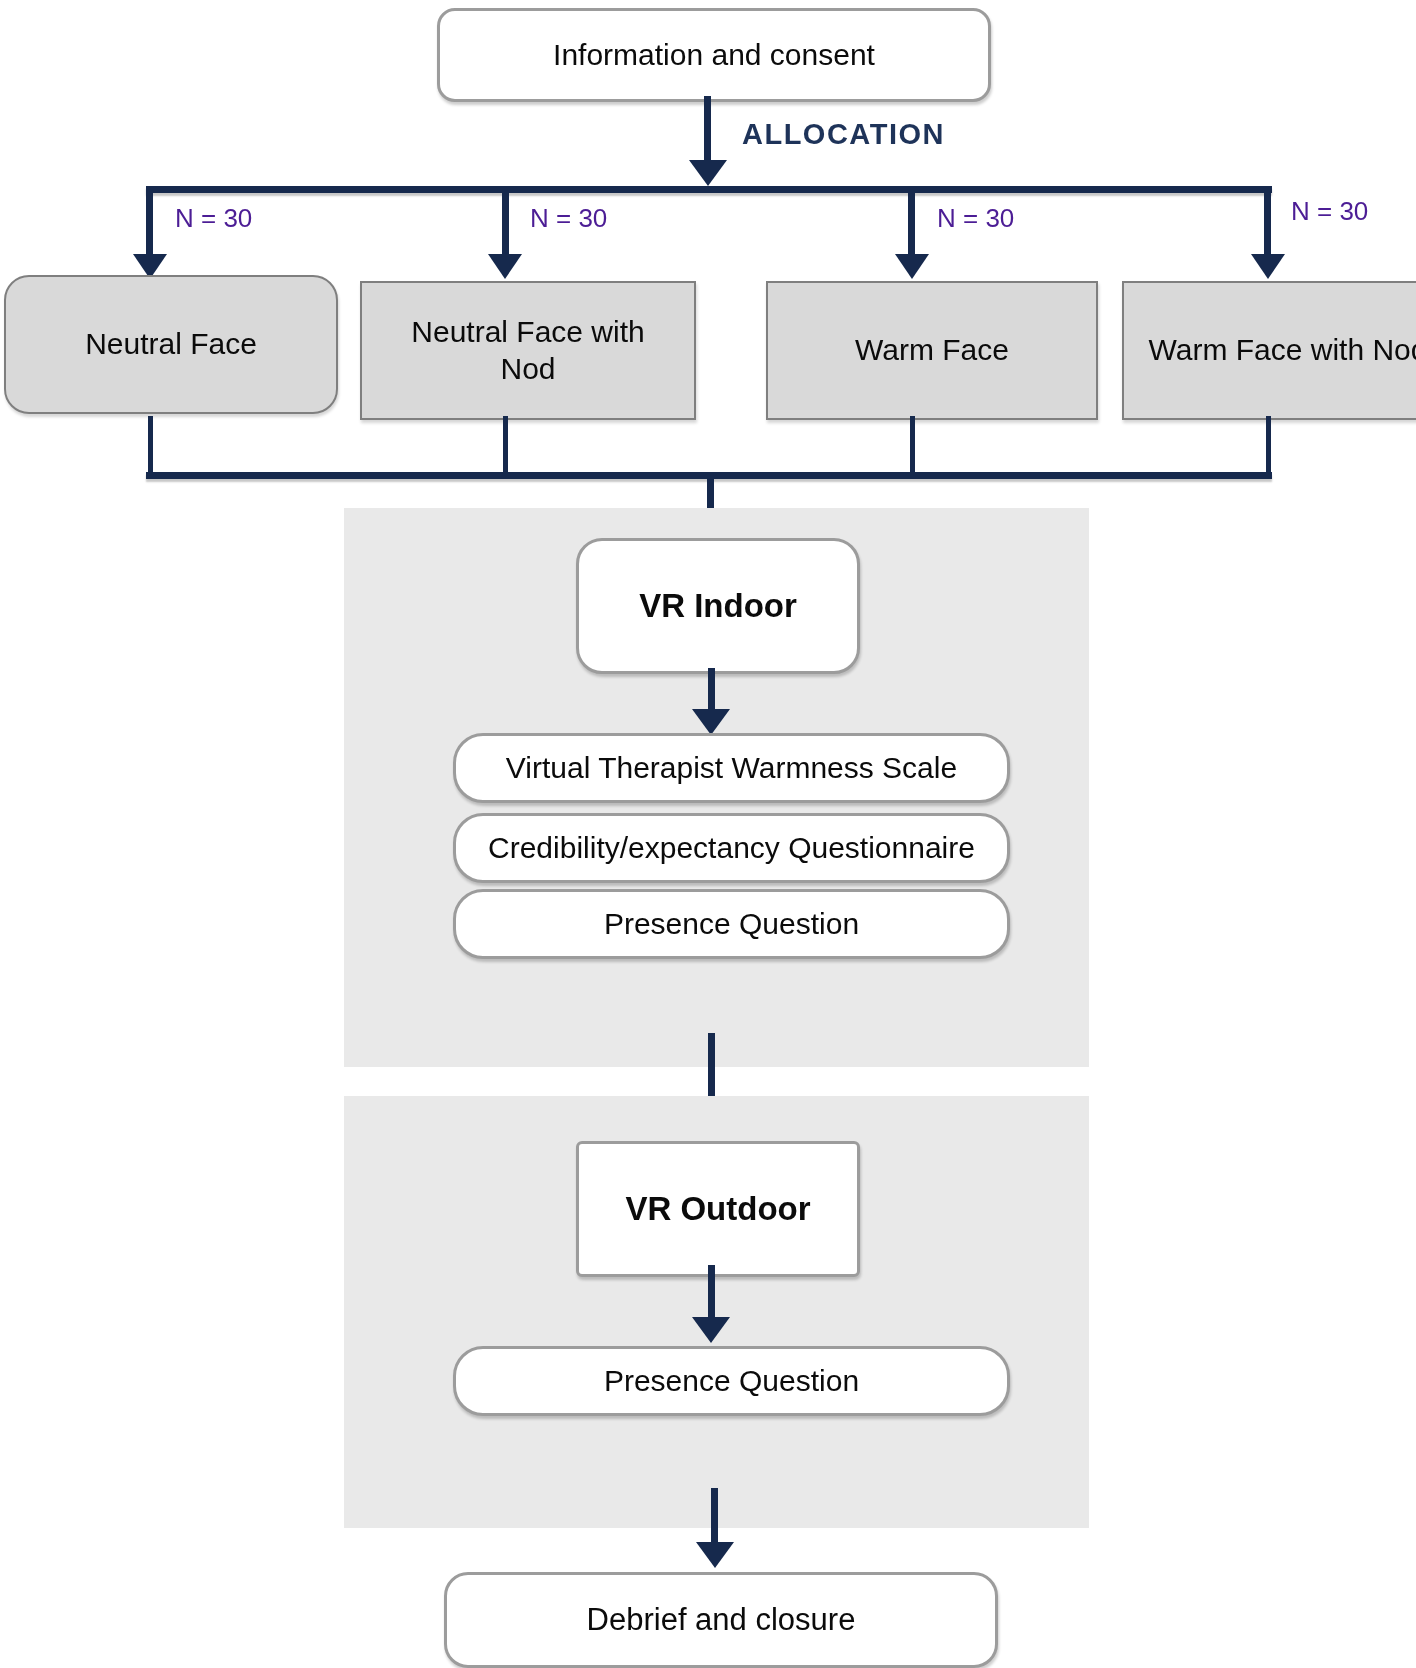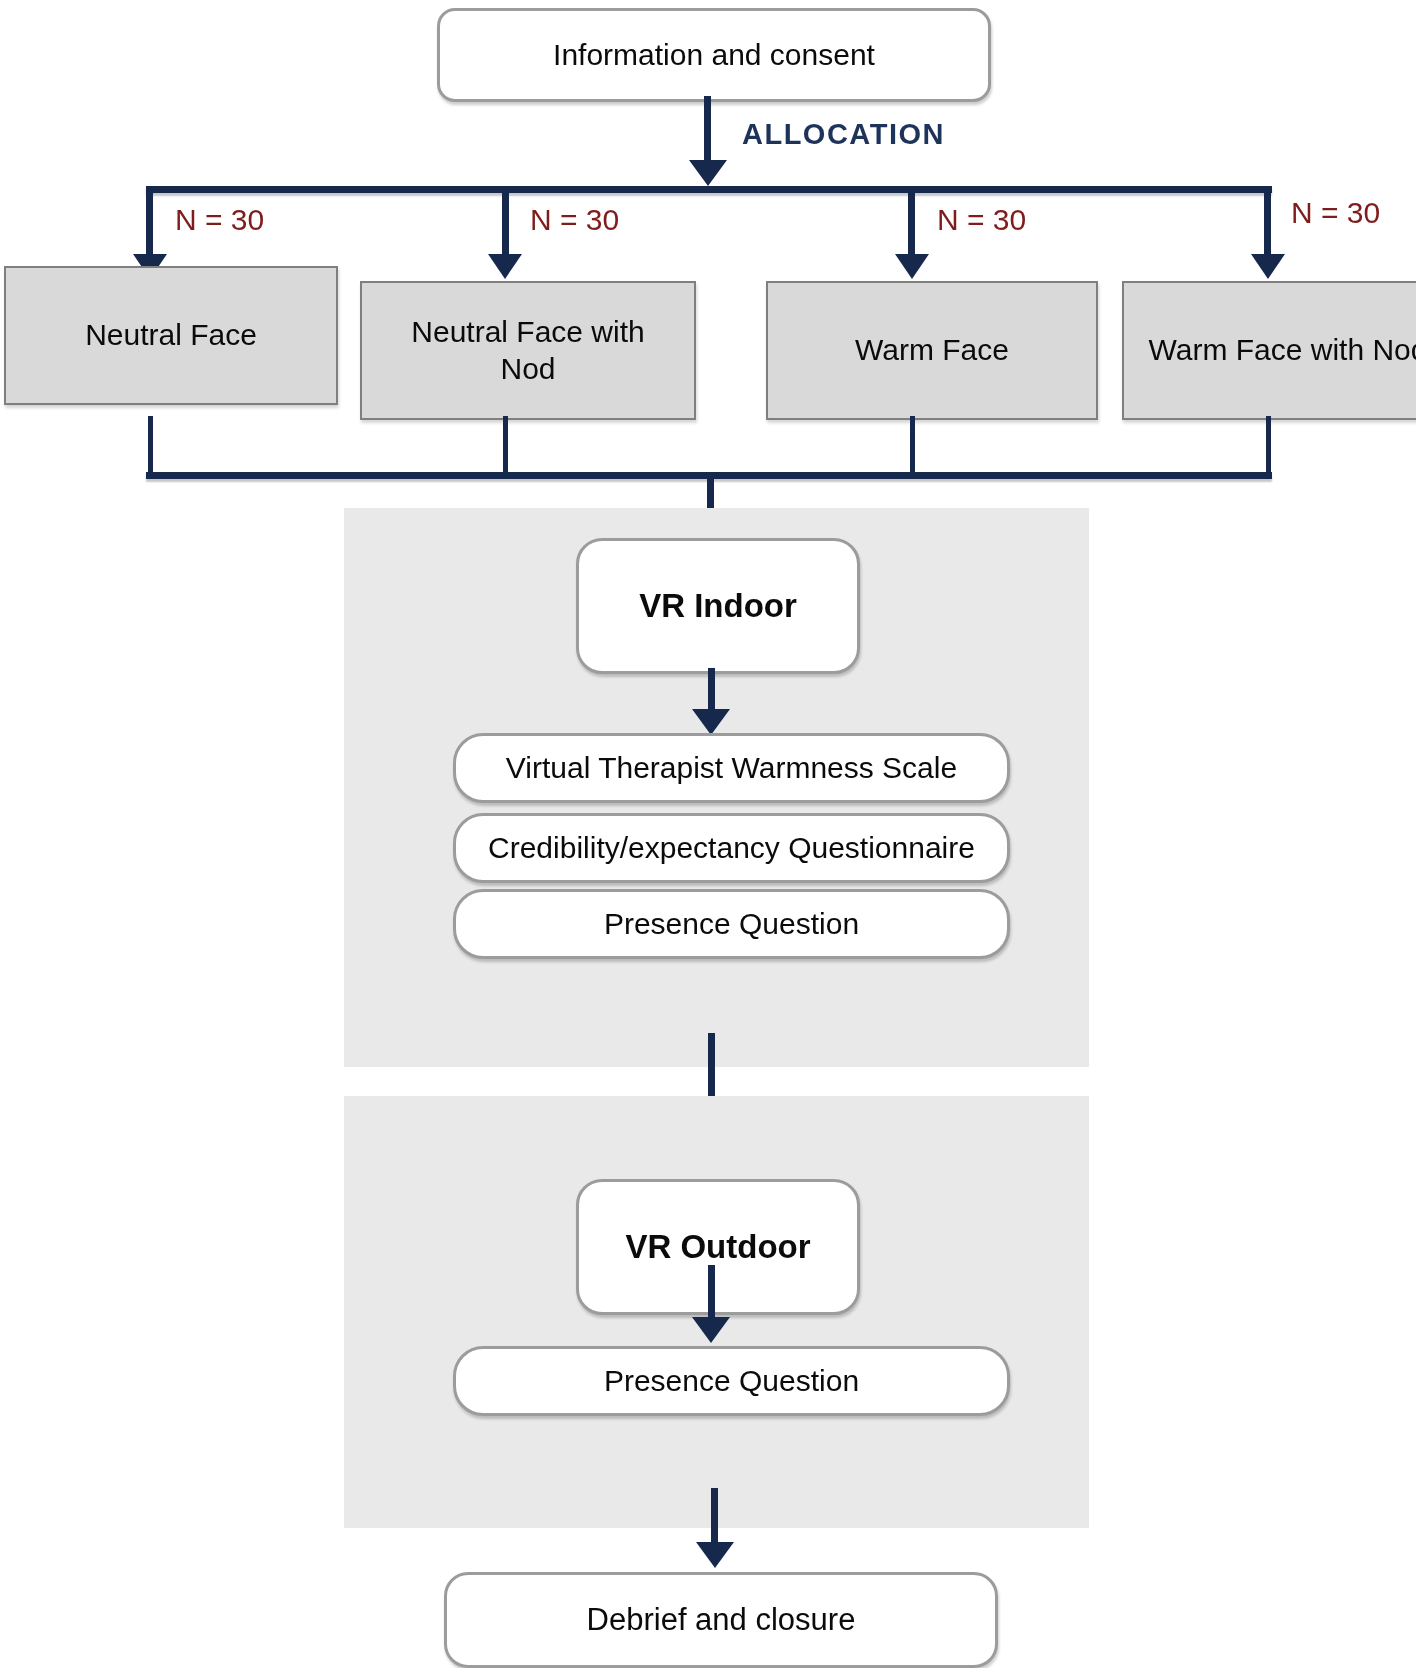--- a/index.html
+++ b/index.html
@@ -40,21 +40,21 @@
   .ahead{
     position:absolute;width:0;height:0;
     border-left:19px solid transparent;border-right:19px solid transparent;
     border-top:26px solid var(--navy,#16294d);
   }
   .ahead.small{
     border-left-width:17px;border-right-width:17px;border-top-width:25px;
   }
   .vr-title{font-weight:700;font-size:33px;}
   .oneline{white-space:nowrap;}
-  .nlabel{position:absolute;font-size:30px;color:#7f1d1d;}
+  .nlabel{position:absolute;font-size:26px;color:#4c1d95;}
   .alloc{
     position:absolute;font-size:29px;font-weight:700;letter-spacing:1.5px;
     color:var(--allocation,#1e3359);
   }
 </style>
 </head>
 <body>
 
 <div class="canvas">
 
@@ -64,21 +64,21 @@
 
   <div class="stem" style="left:704px;top:96px;height:66px;"></div>
   <div class="ahead" style="left:689px;top:160px;"></div>
   <div class="alloc" style="left:742px;top:118px;text-align:right;">ALLOCATION</div>
 
   <div class="hline" style="left:146px;top:186px;width:1126px;"></div>
 
   <div class="stem" style="left:146px;top:193px;height:62px;"></div>
   <div class="ahead small" style="left:133px;top:254px;"></div>
   <div class="nlabel" style="left:175px;top:203px;">N = 30</div>
-  <div class="node graybox" style="left:4px;top:266px;width:294px;height:135px;">
+  <div class="node graybox" style="left:4px;top:275px;width:294px;height:135px;border-radius:25px;">
     <span>Neutral Face</span>
   </div>
 
   <div class="stem" style="left:502px;top:193px;height:62px;"></div>
   <div class="ahead small" style="left:488px;top:254px;"></div>
   <div class="nlabel" style="left:530px;top:203px;">N = 30</div>
   <div class="node graybox" style="left:360px;top:281px;width:296px;height:135px;">
     <span>Neutral Face with Nod</span>
   </div>
 
@@ -122,21 +122,21 @@
   </div>
   <div class="node rounded" style="left:453px;top:889px;width:551px;height:64px;border-radius:30px;">
     <span class="oneline">Presence Question</span>
   </div>
 
   <div class="stem" style="left:708px;top:1033px;height:76px;"></div>
   <div class="ahead" style="left:692px;top:1107px;"></div>
 
   <div class="panel" style="left:344px;top:1096px;width:745px;height:432px;"></div>
 
-  <div class="node rounded" style="left:576px;top:1179px;width:278px;height:130px;border-radius:26px;justify-content:center;">
+  <div class="node rounded" style="left:576px;top:1141px;width:278px;height:130px;border-radius:6px;justify-content:center;">
     <span class="vr-title">VR Outdoor</span>
   </div>
 
   <div class="stem" style="left:708px;top:1265px;height:53px;"></div>
   <div class="ahead" style="left:692px;top:1317px;"></div>
 
   <div class="node rounded" style="left:453px;top:1346px;width:551px;height:64px;border-radius:30px;">
     <span class="oneline">Presence Question</span>
   </div>
 

